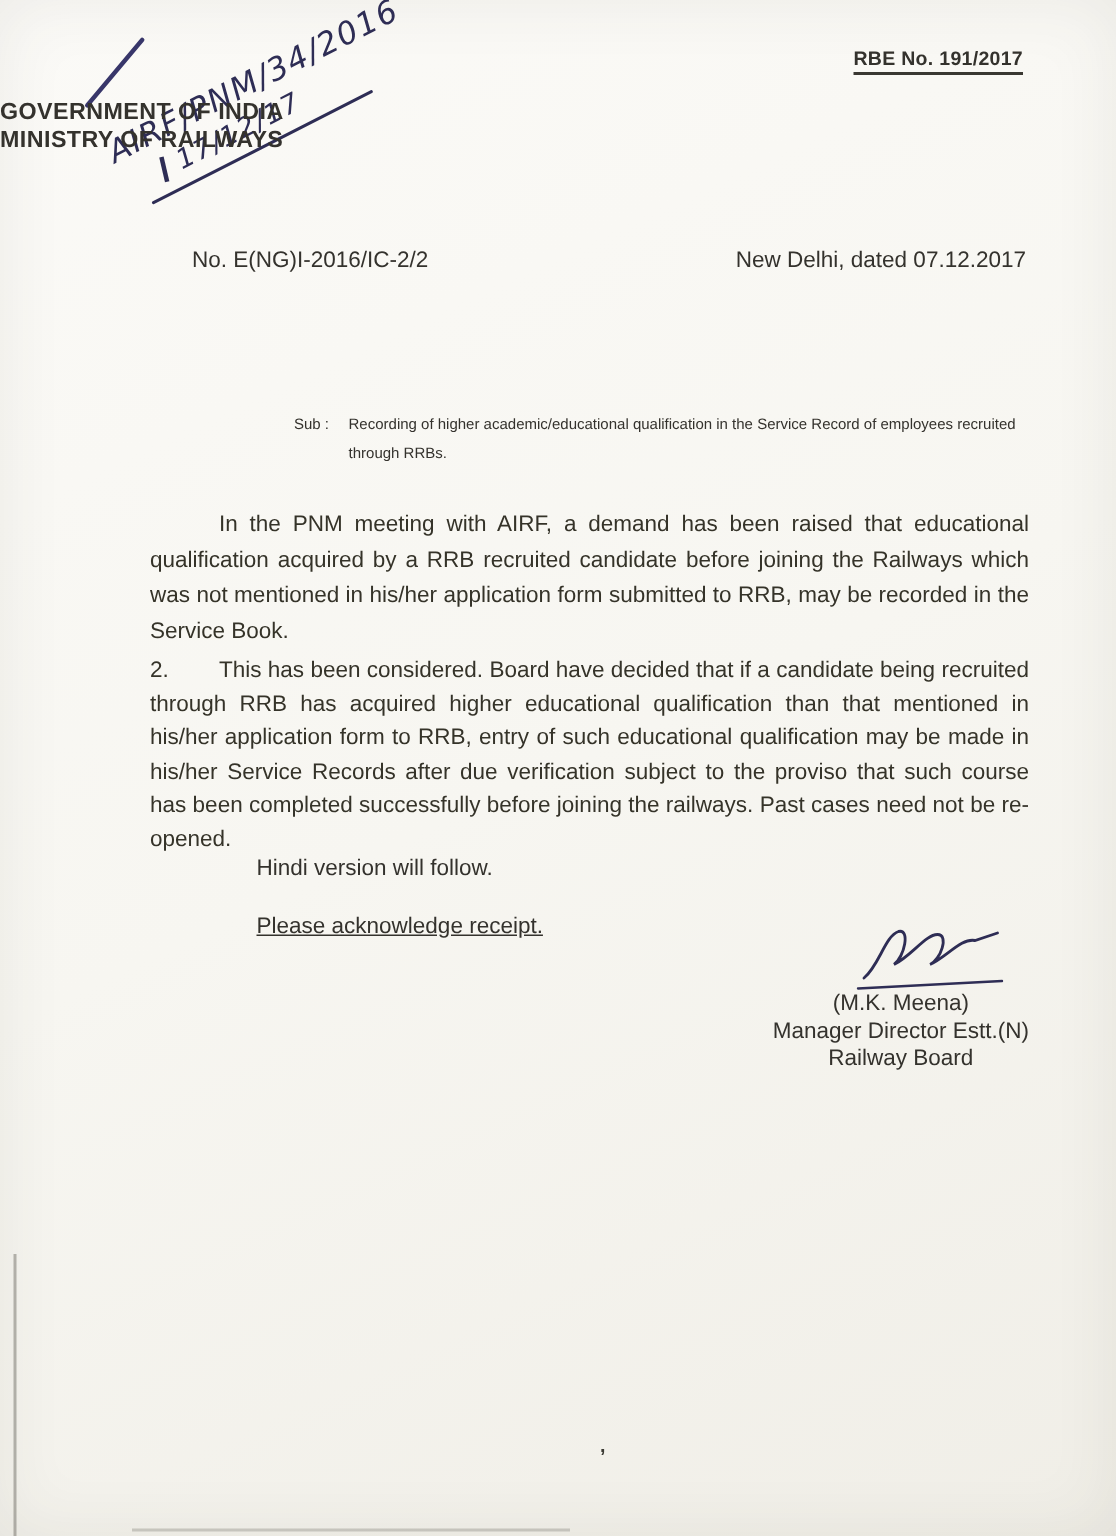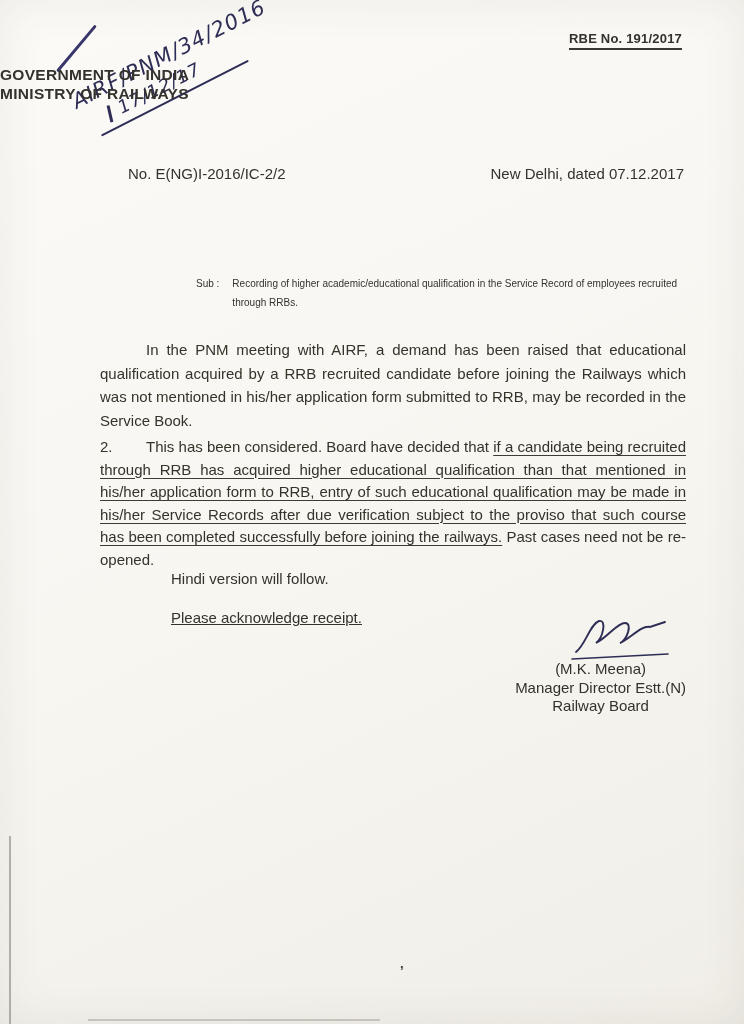--- a/index.html
+++ b/index.html
@@ -51,21 +51,20 @@
   .subject .text  { width: 452px; }
 
   .para {
     position: absolute; left: 100px; width: 586px;
     font-size: 15px; text-align: justify; color: #353329;
   }
   .para1 { top: 338px; line-height: 23.5px; text-indent: 46px; }
   .para2 { top: 436px; line-height: 22.5px; }
   .pnum  { display: inline-block; width: 46px; }
   .hand-underline {
-    text-decoration: underline;
     text-decoration-color: #3d3b33;
     text-underline-offset: 3px;
   }
 
   .hindi { position: absolute; top: 570px; left: 171px; font-size: 15px; }
   .ack   { position: absolute; top: 609px; left: 171px; font-size: 15px; text-decoration: underline; }
 
   .sig-svg   { position: absolute; top: 612px; right: 66px; }
   .sigblock  {
     position: absolute; top: 660px; right: 58px;

